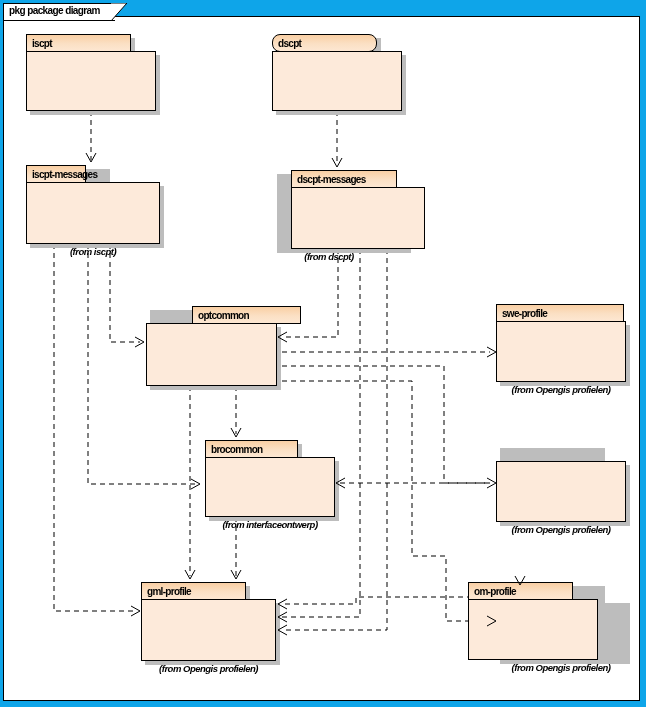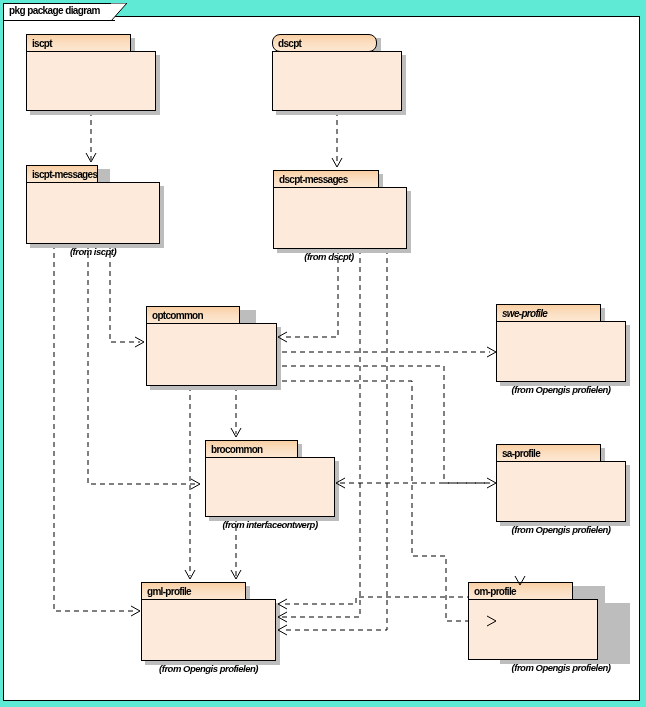--- a/index.html
+++ b/index.html
@@ -4,21 +4,21 @@
 <style>
   html,body{margin:0;padding:0;background:#ffffff;}
   body{
     font-family:"Liberation Sans", sans-serif;
     -webkit-font-smoothing:none;
   }
   #frame{
     position:relative;
     width:646px;height:707px;
     overflow:hidden;
-    background:#5eead4;
+    background:#0ea5e9;
   }
   
   #diagram-border{
     position:absolute;
     left:3px; top:16px;
     width:637px; height:685px;
     border:1px solid #000000;
     box-sizing:border-box;
     background:#ffffff;
   }
@@ -210,57 +210,54 @@
         </div>
         <div class="pkg-body" style="width: 130px; height: 60px;"></div>
       </div>
       <div class="pkg" style="left: 272px; top: 34px; width: 130px; height: 77px;">
         <div class="pkg-tab" style="width: 105px; border-radius: 8px;">
           <div class="pkg-tab-label">dscpt</div>
         </div>
         <div class="pkg-body" style="width: 130px; height: 60px;"></div>
       </div>
       <div class="pkg" style="left: 26px; top: 165px; width: 134px; height: 79px;">
-        <div class="pkg-tab" style="width: 72px;">
+        <div class="pkg-tab" style="width: 60px;">
           <div class="pkg-tab-label">iscpt-messages</div>
         </div>
         <div class="pkg-body" style="width: 134px; height: 62px;"></div>
       </div>
       <div class="pkg-from" style="left: 26px; top: 246px; width: 134px;">(from iscpt)</div>
-      <div class="pkg" style="left: 273px; top: 170px; width: 134px; height: 79px;">
+      <div class="pkg" style="left: 291px; top: 170px; width: 134px; height: 79px;">
         <div class="pkg-tab" style="width: 106px;">
           <div class="pkg-tab-label">dscpt-messages</div>
         </div>
         <div class="pkg-body" style="width: 134px; height: 62px;"></div>
       </div>
       <div class="pkg-from" style="left: 262px; top: 251px; width: 134px;">(from dscpt)</div>
       <div class="pkg" style="left: 146px; top: 306px; width: 131px; height: 80px;">
-        <div class="pkg-tab" style="width: 94px;">
+        <div class="pkg-tab" style="width: 109px; margin-left: 46px;">
           <div class="pkg-tab-label">optcommon</div>
         </div>
         <div class="pkg-body" style="width: 131px; height: 63px;"></div>
       </div>
       <div class="pkg" style="left: 496px; top: 304px; width: 130px; height: 78px;">
-        <div class="pkg-tab" style="width: 105px; font-style: italic;">
+        <div class="pkg-tab" style="width: 128px;">
           <div class="pkg-tab-label">swe-profile</div>
         </div>
         <div class="pkg-body" style="width: 130px; height: 61px;"></div>
       </div>
       <div class="pkg-from" style="left: 496px; top: 384px; width: 130px;">(from Opengis profielen)</div>
       <div class="pkg" style="left: 205px; top: 440px; width: 130px; height: 77px; border-radius: 9px;">
         <div class="pkg-tab" style="width: 93px;">
           <div class="pkg-tab-label">brocommon</div>
         </div>
         <div class="pkg-body" style="width: 130px; height: 60px;"></div>
       </div>
       <div class="pkg-from" style="left: 205px; top: 519px; width: 130px;">(from interfaceontwerp)</div>
       <div class="pkg" style="left: 496px; top: 444px; width: 130px; height: 78px;">
-        <div class="pkg-tab" style="width: 105px;">
-          <div class="pkg-tab-label">sa-profile</div>
-        </div>
         <div class="pkg-body" style="width: 130px; height: 61px;"></div>
       </div>
       <div class="pkg-from" style="left: 496px; top: 524px; width: 130px;">(from Opengis profielen)</div>
       <div class="pkg" style="left: 141px; top: 582px; width: 135px; height: 79px;">
         <div class="pkg-tab" style="width: 105px;">
           <div class="pkg-tab-label">gml-profile</div>
         </div>
         <div class="pkg-body" style="width: 135px; height: 62px;"></div>
       </div>
       <div class="pkg-from" style="left: 141px; top: 663px; width: 135px;">(from Opengis profielen)</div>

